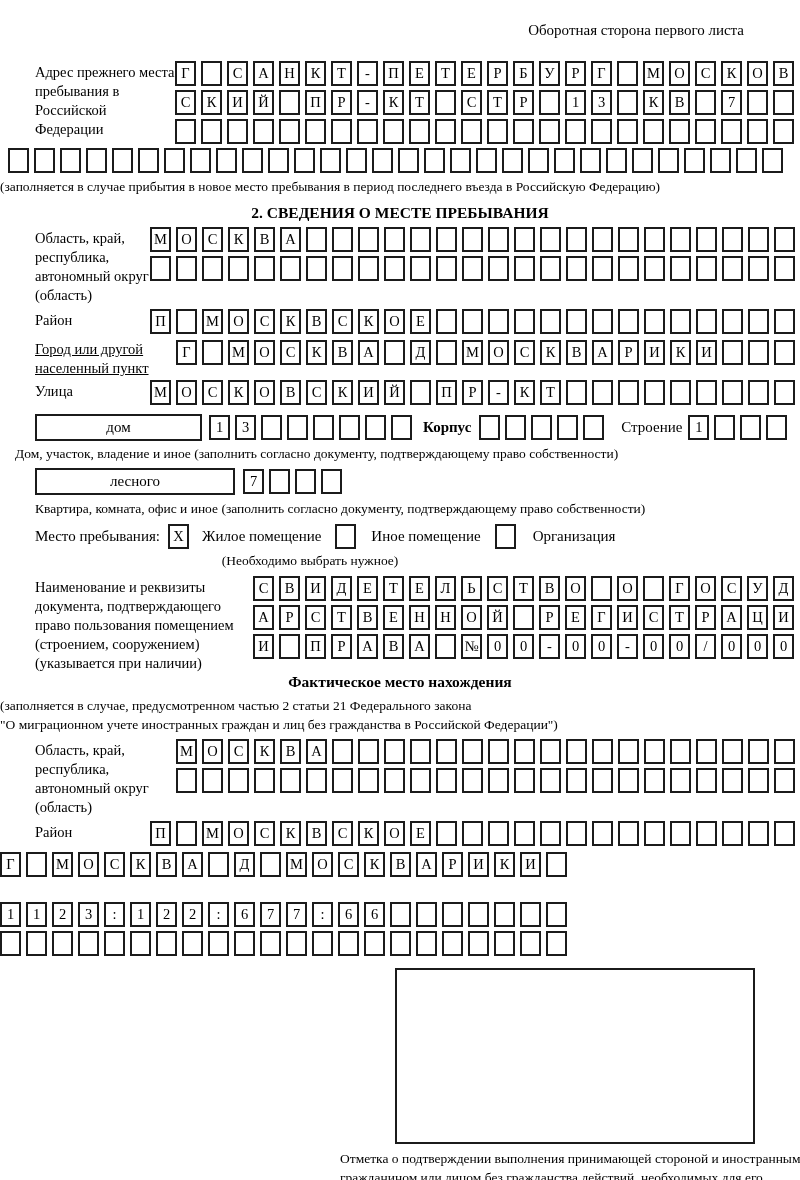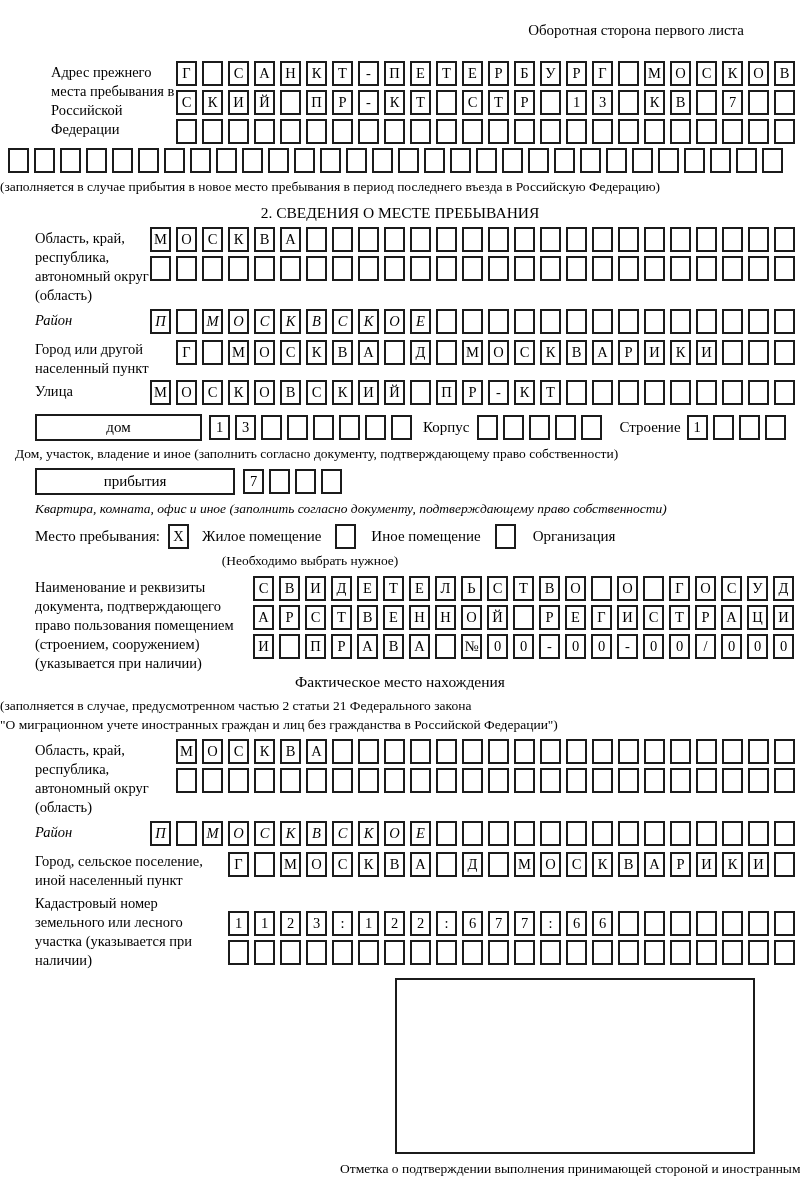--- a/index.html
+++ b/index.html
@@ -5,39 +5,39 @@
   * { margin:0; padding:0; }
   html,body { width:800px; background:#fff; }
   body {
     height:1180px; overflow:hidden; color:#000;
     font-family:"Liberation Serif","DejaVu Serif",serif;
     position:relative;
   }
   .hdr { text-align:right; padding:22px 56px 0 0; font-size:15px; }
   .frow { display:flex; align-items:flex-start; }
   .flabel { box-sizing:border-box; padding-left:35px; padding-top:2px; font-size:14.5px; line-height:19px; }
-  .w175{width:175px;margin-left:16px;} .w155{width:155px;} .w178{width:178px;} .w182{width:182px;}
+  .w175{width:175px;} .w155{width:155px;} .w178{width:178px;text-decoration:underline;} .w182{width:182px;}
   .w230{width:230px;} .w232{width:232px;}
   .w253{width:253px; }
   .cellrow { display:flex; margin-bottom:4px; }
   .cell {
     box-sizing:border-box; flex:0 0 auto; width:21px; height:25px;
     border:2px solid #1b1b1b; margin-right:5px; background:#fff;
     display:flex; align-items:center; justify-content:center;
     font-size:14.5px; line-height:1;
   }
   .widebox {
     box-sizing:border-box; height:27px; border:2px solid #1b1b1b;
     display:flex; align-items:center; justify-content:center; font-size:15px;
   }
   .note { font-size:13.5px; line-height:19px; }
   .center { text-align:left; }
-  .sectitle { text-align:center; font-weight:normal; font-size:15.5px; }
+  .sectitle { text-align:center; font-weight:bold; font-size:15.5px; }
   .inlbl { font-size:15px; line-height:25px; }
-  .mt2{margin-top:2px;} .mt3{margin-top:3px;} .mt4{margin-top:4px;font-style:italic;} .mt5{margin-top:5px;}
+  .mt2{margin-top:2px;} .mt3{margin-top:3px;} .mt4{margin-top:4px;} .mt5{margin-top:5px;}
   .mt6{margin-top:6px;} .mt8{margin-top:8px;} .mt10{} .mt22{margin-top:22px;}
   .bigbox { box-sizing:border-box; margin:8px 0 0 395px; width:360px; height:176px; border:2px solid #1b1b1b; }
   .footnote { margin:5px 0 0 340px; width:470px; }
 </style>
 </head>
 <body>
 
 <div class="hdr">Оборотная сторона первого листа</div>
 
 <div class="frow mt22">
@@ -316,40 +316,40 @@
   <div class="cellrow" style="margin-bottom:0;">
       <span class="cell">1</span>
       <span class="cell">3</span>
       <span class="cell"></span>
       <span class="cell"></span>
       <span class="cell"></span>
       <span class="cell"></span>
       <span class="cell"></span>
       <span class="cell"></span>
     </div>
-  <span class="inlbl" style="margin:0 8px 0 6px;">Корпус</span>
+  <span class="inlbl" style="margin:0 8px 0 6px;font-weight:bold;">Корпус</span>
   <div class="cellrow" style="margin-bottom:0;">
       <span class="cell"></span>
       <span class="cell"></span>
       <span class="cell"></span>
       <span class="cell"></span>
       <span class="cell"></span>
     </div>
   <span class="inlbl" style="margin:0 6px 0 12px;">Строение</span>
   <div class="cellrow" style="margin-bottom:0;">
       <span class="cell">1</span>
       <span class="cell"></span>
       <span class="cell"></span>
       <span class="cell"></span>
     </div>
 </div>
 <div class="note mt3" style="margin-left:15px;">Дом, участок, владение и иное (заполнить согласно документу, подтверждающему право собственности)</div>
 
 <div class="frow mt5" style="margin-left:35px; align-items:center;">
-  <div class="widebox" style="width:200px; margin-right:8px;">прибытия</div>
+  <div class="widebox" style="width:200px; margin-right:8px;">лесного</div>
   <div class="cellrow" style="margin-bottom:0;">
       <span class="cell">7</span>
       <span class="cell"></span>
       <span class="cell"></span>
       <span class="cell"></span>
     </div>
 </div>
 <div class="note mt4" style="margin-left:35px;">Квартира, комната, офис и иное (заполнить согласно документу, подтверждающему право собственности)</div>
 
 <div class="frow mt6" style="margin-left:35px; font-family:Liberation Serif, serif;">
@@ -531,21 +531,20 @@
       <span class="cell"></span>
       <span class="cell"></span>
       <span class="cell"></span>
       <span class="cell"></span>
       <span class="cell"></span>
       <span class="cell"></span>
     </div>
 </div>
 
 <div class="frow mt2">
-  <div class="flabel w230" style="padding-top:0;">Город, сельское поселение, иной населенный пункт</div>
   <div class="cellrow">
       <span class="cell">Г</span>
       <span class="cell"></span>
       <span class="cell">М</span>
       <span class="cell">О</span>
       <span class="cell">С</span>
       <span class="cell">К</span>
       <span class="cell">В</span>
       <span class="cell">А</span>
       <span class="cell"></span>
@@ -559,21 +558,20 @@
       <span class="cell">А</span>
       <span class="cell">Р</span>
       <span class="cell">И</span>
       <span class="cell">К</span>
       <span class="cell">И</span>
       <span class="cell"></span>
     </div>
 </div>
 
 <div class="frow mt2">
-  <div class="flabel w232">Кадастровый номер земельного или лесного участка (указывается при наличии)</div>
   <div style="margin-top:19px;">
     <div class="cellrow">
         <span class="cell">1</span>
         <span class="cell">1</span>
         <span class="cell">2</span>
         <span class="cell">3</span>
         <span class="cell">:</span>
         <span class="cell">1</span>
         <span class="cell">2</span>
         <span class="cell">2</span>

